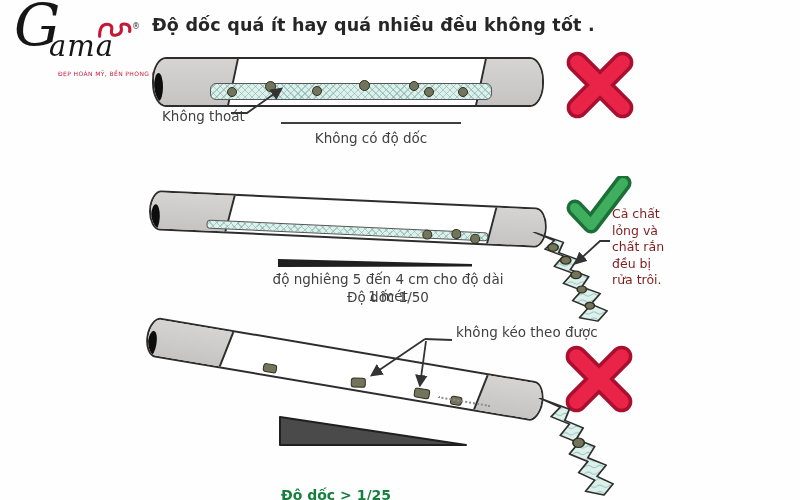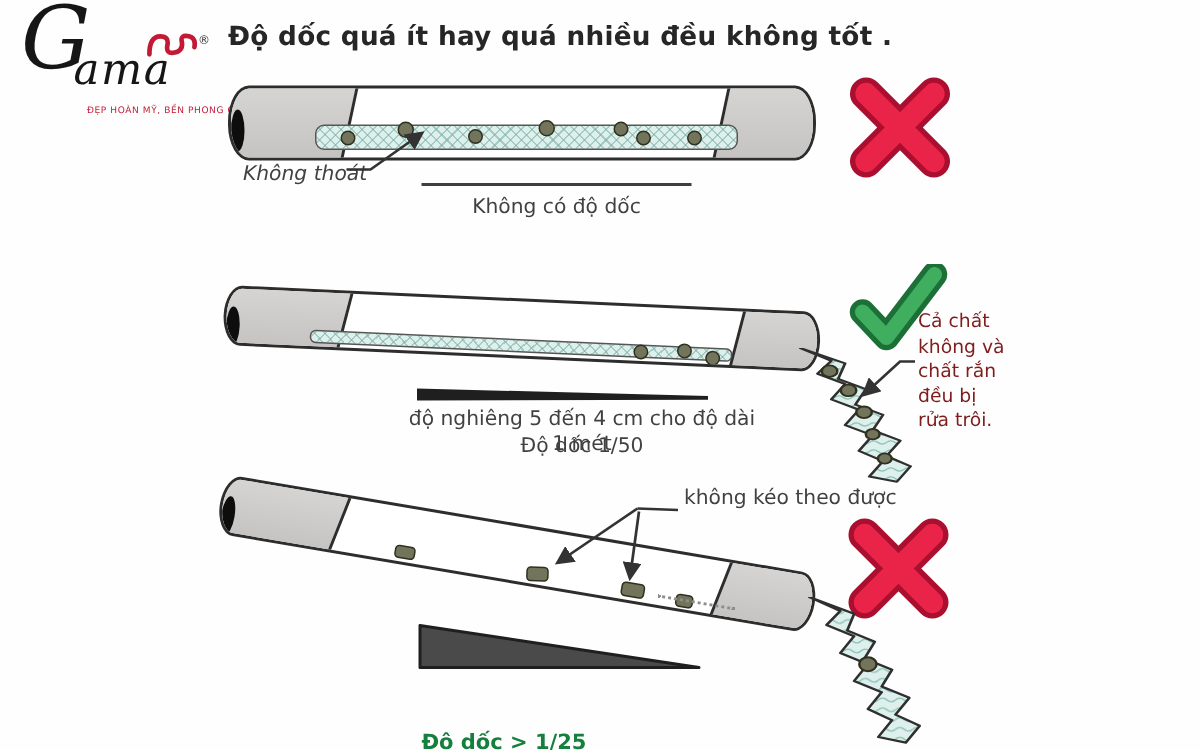--- a/index.html
+++ b/index.html
@@ -42,21 +42,21 @@
   .lbl-c{text-align:center;}
   .hline1{left:281px;top:122px;width:180px;height:2px;background:#3f3f3f;}
   .blue-note{left:612px;top:206px;width:80px;font-size:12.5px;line-height:16.5px;color:#7f1d1d;}
   .blue-note span{display:block;}
   .note3{left:456px;top:324px;width:160px;line-height:17.5px;}
   .note3 span{display:block;}
   .cap3-lbl{left:281px;top:445px;font-size:14px;font-weight:600;color:#15803d;margin-top:42px;}
   .cap2a{left:272px;top:271px;width:232px;}
   .cap2b{left:272px;top:289px;width:232px;}
   .cap1{left:281px;top:130px;width:180px;}
-  .ann1{left:162px;top:108px;font-style:italic;}
+  .ann1{left:162px;top:108px;}
 </style>
 </head>
 <body>
 
 <div class="canvas">
 
   <svg width="0" height="0" style="position:absolute">
     <defs>
       <pattern id="waterPat" width="10" height="7" patternUnits="userSpaceOnUse">
         <rect width="10" height="7" fill="#def0eb"></rect>
@@ -127,21 +127,21 @@
     <circle cx="59" cy="86" r="4" fill="#72745c" stroke="#30301f" stroke-width="1.4"></circle>
   </svg>
 
   <svg class="abs" style="left:566px;top:176px" width="66" height="58" viewBox="0 0 66 58">
     <path d="M9,32 L25,49 L57,7" fill="none" stroke="#1c6f36" stroke-width="17" stroke-linecap="round" stroke-linejoin="round"></path>
     <path d="M9,32 L25,49 L57,7" fill="none" stroke="#3fae5f" stroke-width="10" stroke-linecap="round" stroke-linejoin="round"></path>
   </svg>
 
   <div class="abs blue-note">
     <span>Cả chất</span>
-    <span>không và</span>
+    <span>lỏng và</span>
     <span>chất rắn</span>
     <span>đều bị</span>
     <span>rửa trôi.</span>
   </div>
 
   <svg class="abs" style="left:566px;top:234px" width="48" height="34" viewBox="0 0 48 34">
     <polyline points="44,7 34,7 10,29" fill="none" stroke="#333" stroke-width="1.8" marker-end="url(#ah)"></polyline>
   </svg>
 
   <svg class="abs" style="left:276px;top:257px" width="196" height="12" viewBox="0 0 196 12">

